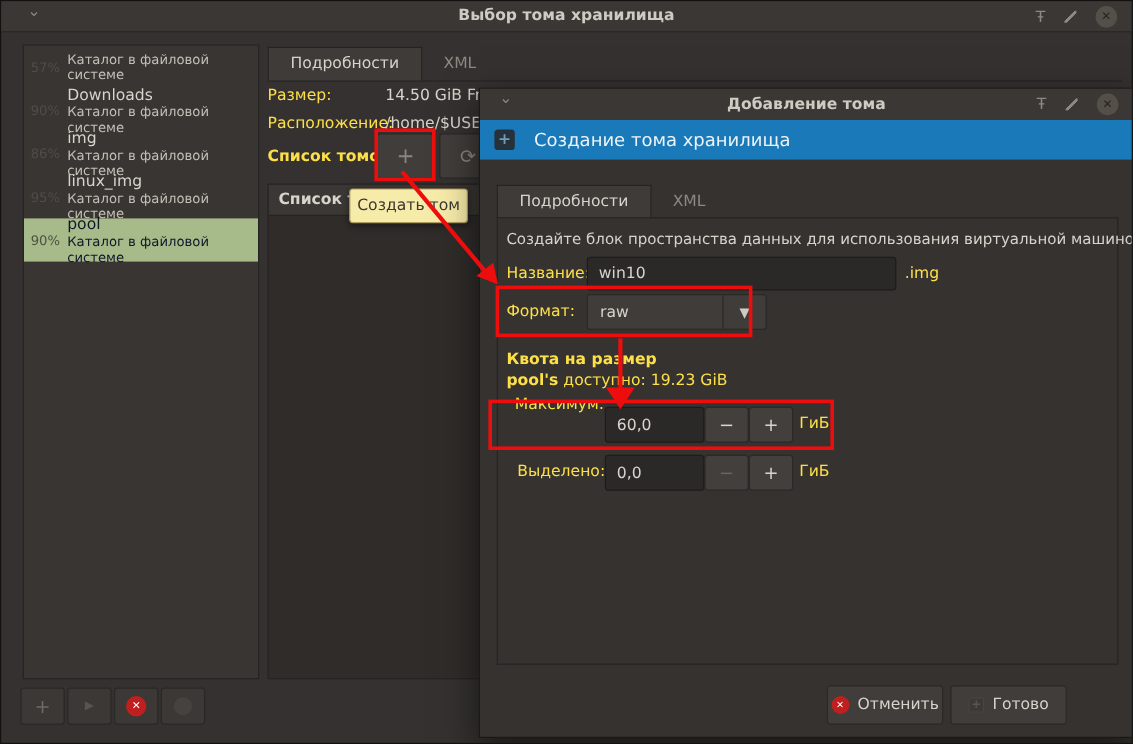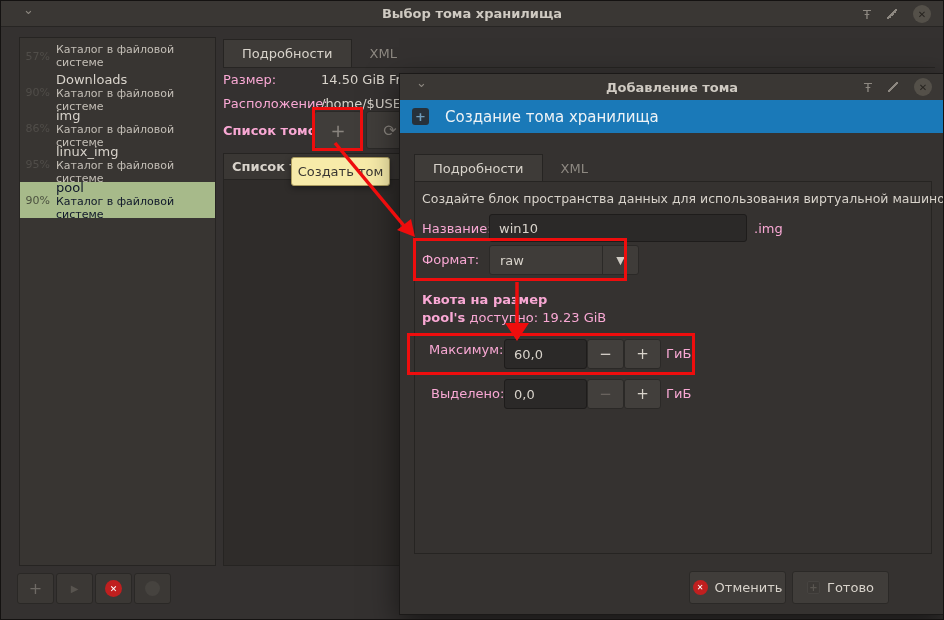--- a/index.html
+++ b/index.html
@@ -39,21 +39,21 @@
   .pa-stop { width:17px; height:17px; border-radius:50%; background:#c01f1f; color:#fff;
              font-size:9px; font-weight:bold; display:flex; align-items:center; justify-content:center; }
   .pa-del  { width:15px; height:15px; border-radius:50%; background:#46433f; }
 
   
   .tabstrip { position:absolute; display:flex; align-items:center; }
   .main-tabs { left:222px; top:38px; width:712px; border-bottom:1px solid #272523; }
   .tab { padding:6px 18px 6px 18px; font-size:13px; color:#8d8881; }
   .tab.active { background:#3e3b38; color:#d8d3cb; border:1px solid #262422; border-bottom:none; }
 
-  .lbl { position:absolute; color:#f9a8d4; }
+  .lbl { position:absolute; color:#fde047; }
   .val { position:absolute; color:#d8d3cb; white-space:nowrap; }
   .bold { font-weight:bold; }
 
   .vol-add-btn { position:absolute; left:313px; top:110px; width:48px; height:38px; background:#403d3a;
                  border:1px solid #2b2927; border-radius:3px; color:#8a857f; font-size:18px;
                  display:flex; align-items:center; justify-content:center; }
   .vol-refresh-btn { position:absolute; left:365px; top:110px; width:48px; height:38px; background:#403d3a;
                  border:1px solid #2b2927; border-radius:3px; color:#8a857f; font-size:16px;
                  display:flex; align-items:center; justify-content:center; }
 
@@ -238,21 +238,21 @@
     <div class="combo">
       <span class="combo-value">raw</span>
       <span class="combo-arrow">▼</span>
     </div>
 
     <div class="lbl bold" style="left:22px; top:218px;">Квота на размер</div>
     <div class="lbl" style="left:22px; top:236px;">
       <span class="bold">pool's</span><span> доступно: 19.23 GiB</span>
     </div>
 
-    <div class="lbl" style="left:29px; top:268px;">Максимум:</div>
+    <div class="lbl" style="left:29px; top:256px;">Максимум:</div>
     <div class="input" style="left:104px; top:265px; width:83px; height:30px;">
       <span>60,0</span>
       </div>
     <div class="spin-btn" style="left:187px; top:265px;">
       <span>−</span>
       </div>
     <div class="spin-btn" style="left:224px; top:265px;">
       <span>+</span>
       </div>
     <div class="lbl" style="left:266px; top:272px;">ГиБ</div>

